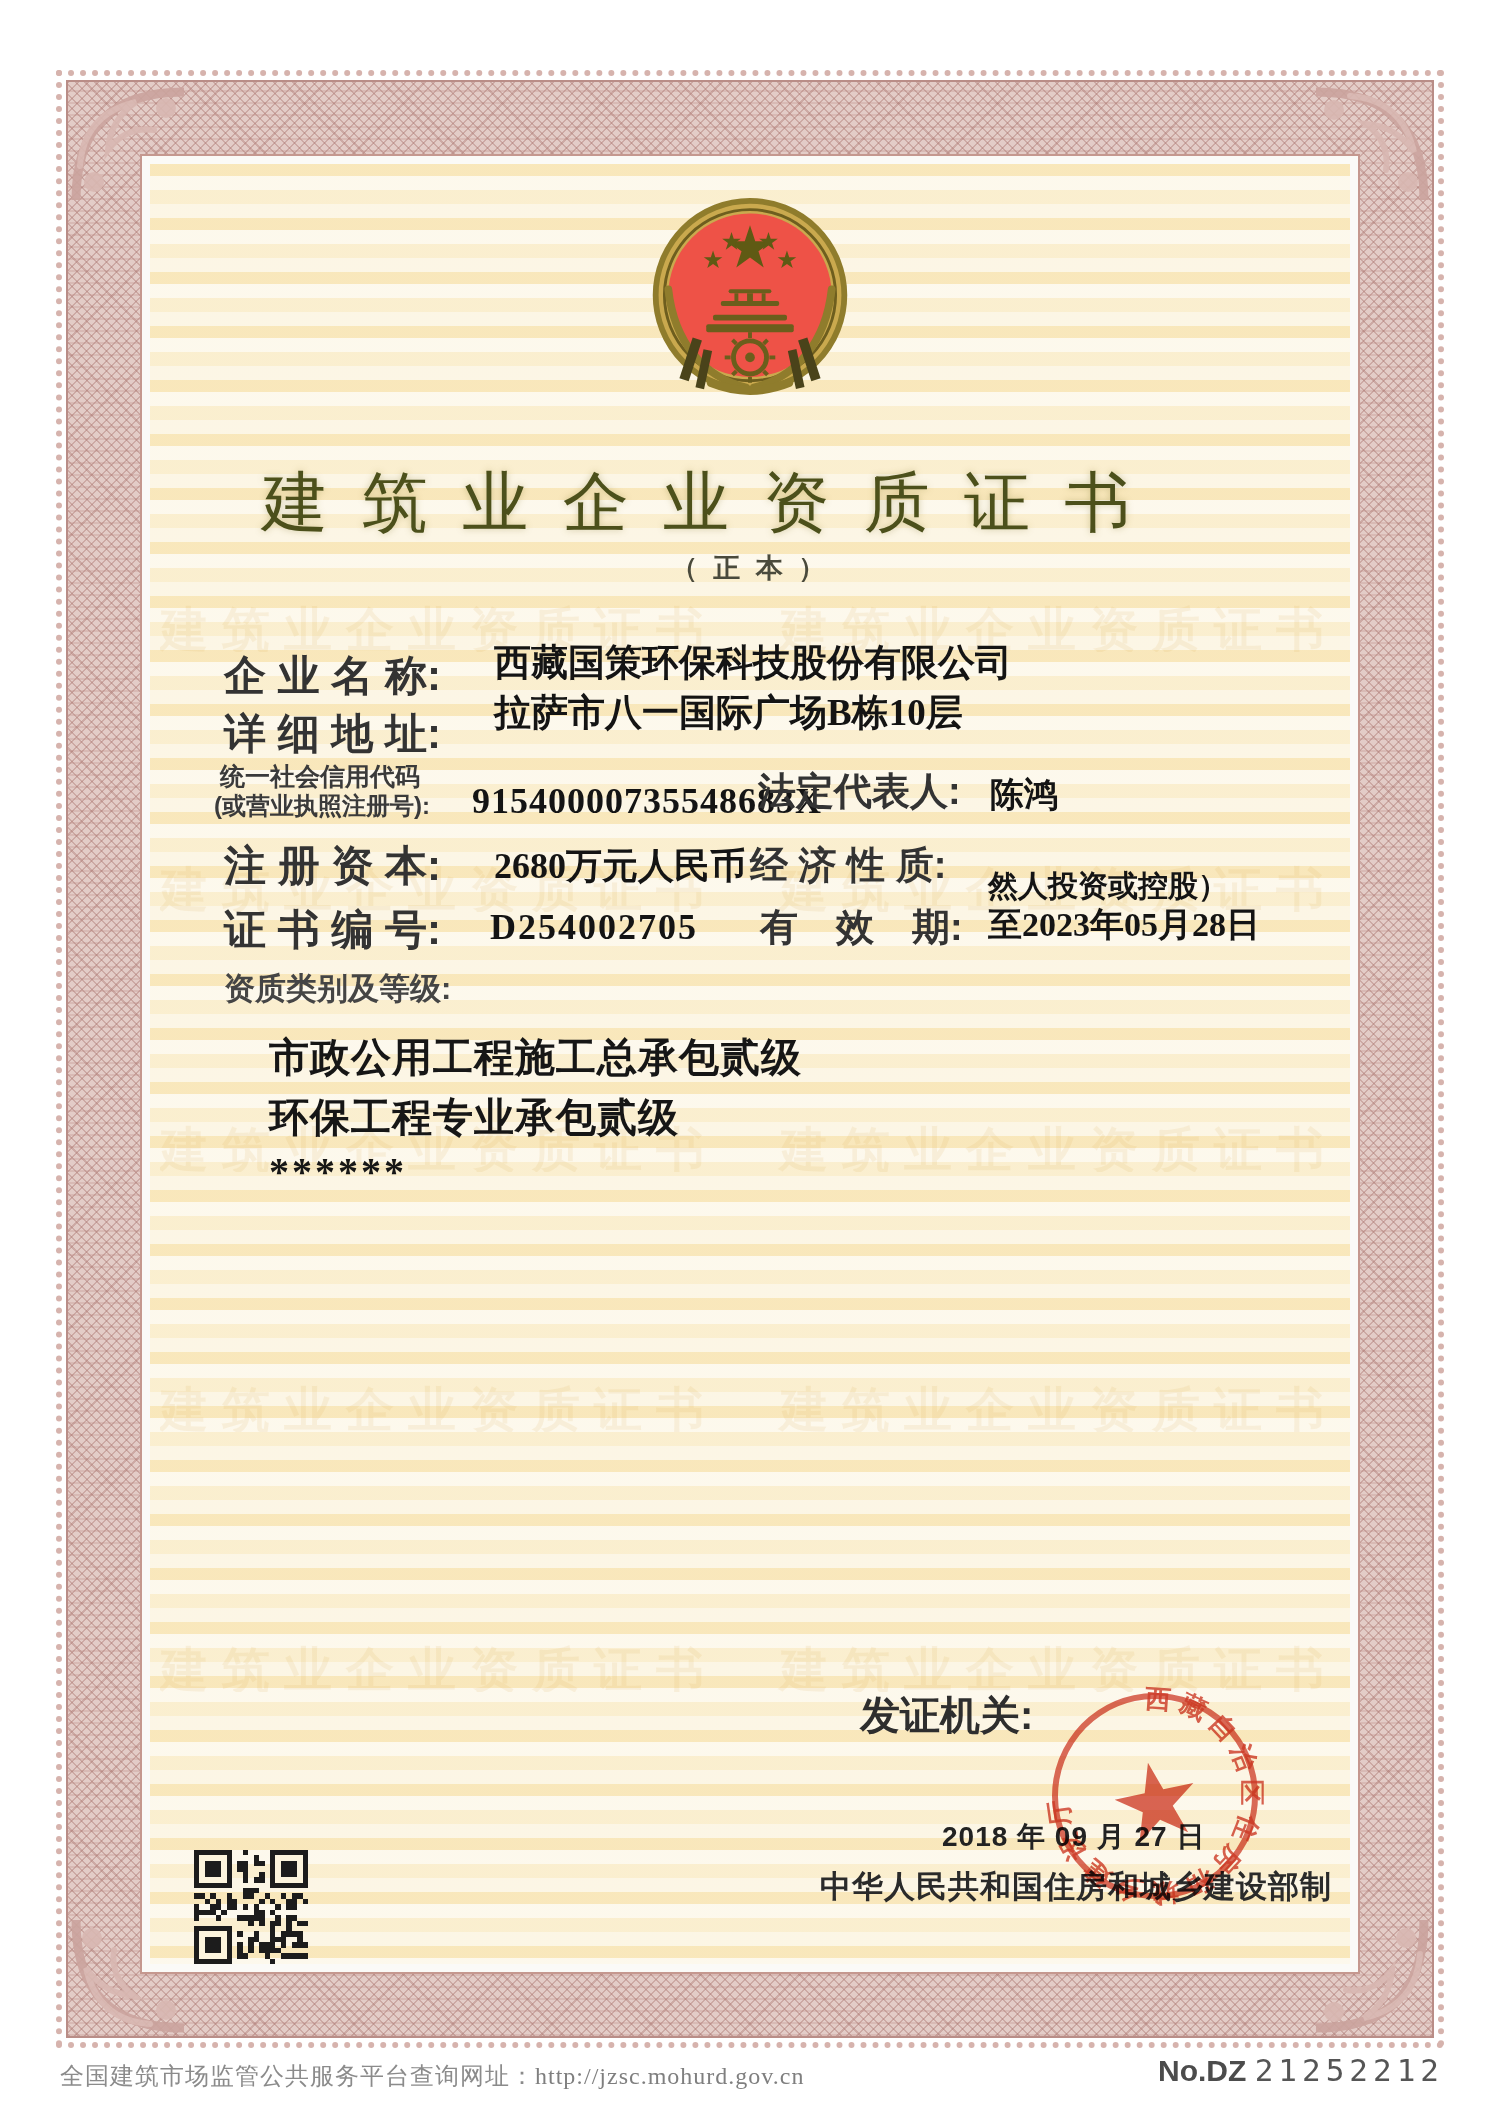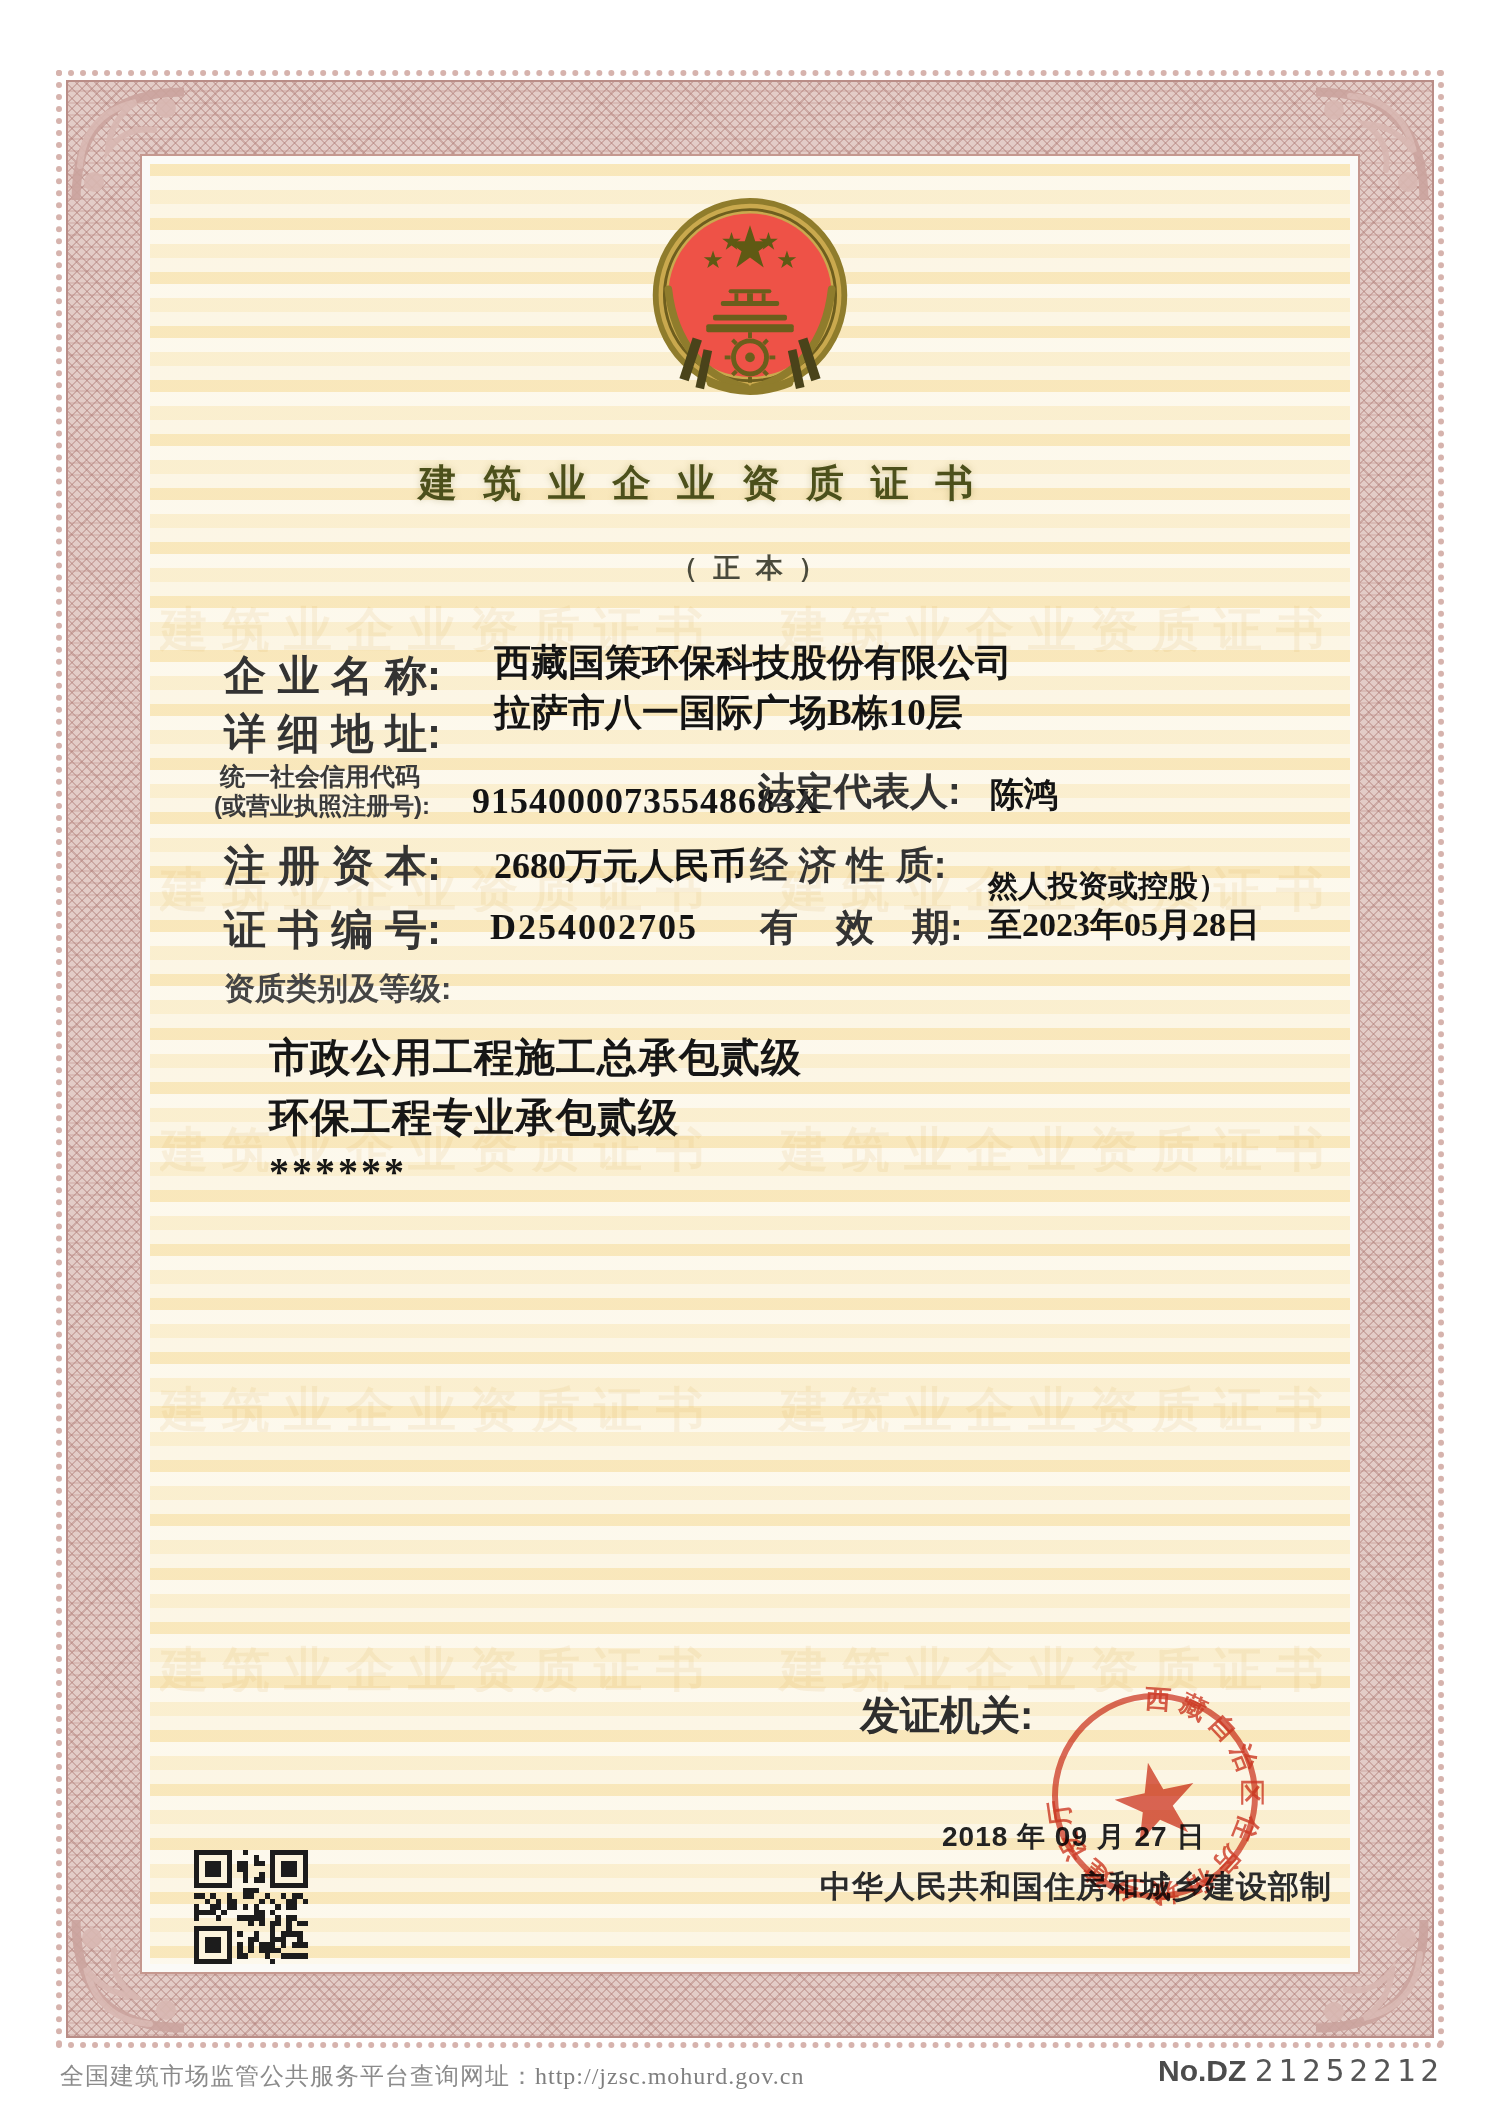--- a/index.html
+++ b/index.html
@@ -39,21 +39,21 @@
     position:absolute; left:160px; width:1180px; height:54px; overflow:hidden;
     white-space:nowrap; font-weight:bold; font-size:48px; letter-spacing:14px;
     color:#d9a84e; opacity:.12; z-index:1;
     font-family:"Liberation Sans","DejaVu Sans",sans-serif;
   }
 
   .abs { position:absolute; z-index:3; white-space:nowrap; }
 
   .title {
     left:0; width:1400px; text-align:center; top:458px;
-    font-size:38px; font-weight:bold; letter-spacing:8px; color:#4c501b;
+    font-size:66px; font-weight:normal; letter-spacing:8px; color:#4c501b;
     text-shadow:0 0 7px rgba(130,118,40,.35);
   }
   .subtitle {
     left:0; width:1500px; text-align:center; top:550px;
     font-size:27px; font-weight:bold; letter-spacing:4px; color:#4a4a3c;
   }
 
   .lbl   { font-weight:bold; color:#333333; font-size:42px; }
   .lbl-sm{ font-weight:bold; color:#3a3a3a; font-size:25px; }
   .lbl-r { font-weight:bold; color:#333333; font-size:38px; }

